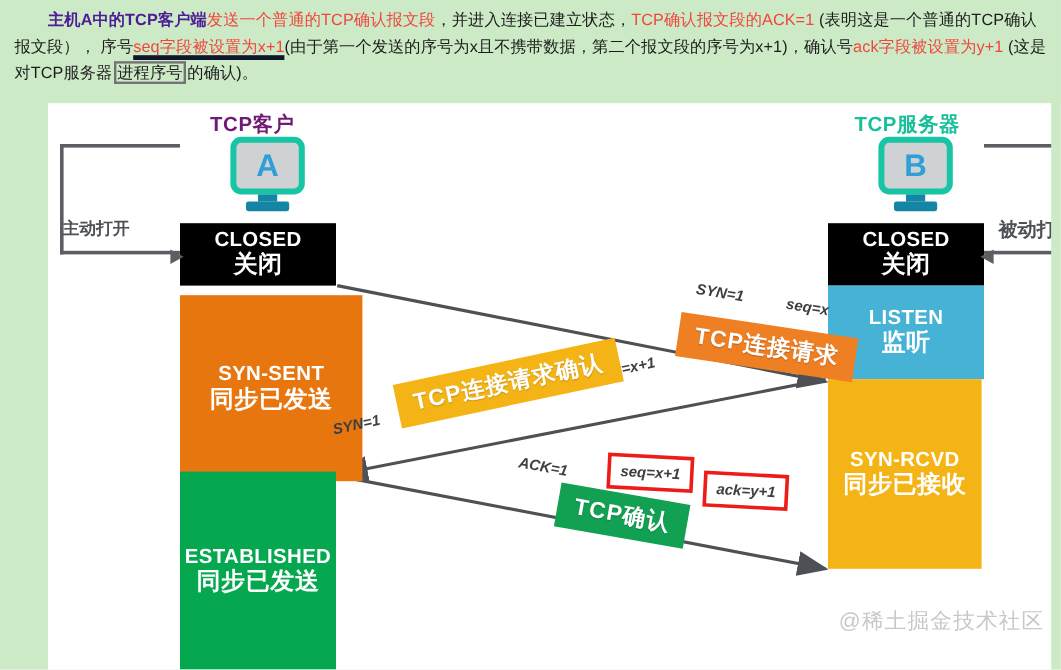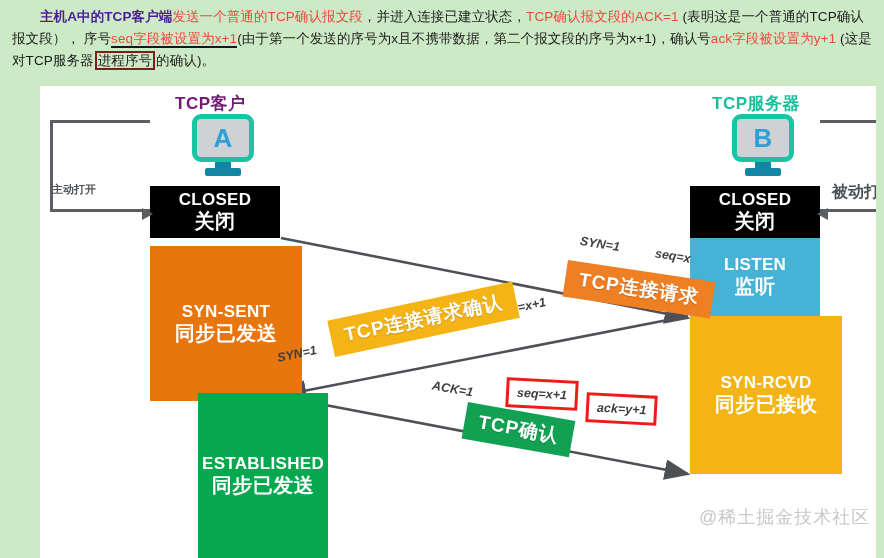--- a/index.html
+++ b/index.html
@@ -22,25 +22,25 @@
     line-height: 22px;
     color: #1c1c1c;
     letter-spacing: 0.1px;
   }
   #note p { margin: 0; text-indent: 28px; }
   .red  { color: #f1463f; }
   .dred { color: #4c1d95; font-weight: bold; }
   .blk  { color: #1c1c1c; }
   .ul-red {
     color: #f1463f;
-    border-bottom: 2px solid #0f172a;
+    border-bottom: 4px solid #0f172a;
   }
   .box-red {
     color: #1c1c1c;
-    border: 2px solid #7f1d1d;
+    border: 2px solid #737373;
     padding: 0 1px;
     margin: 0 1px;
   }
 
   
   #canvas {
     position: absolute;
     left: 40px; top: 86px;
     width: 836px; height: 472px;
     background: #ffffff;
@@ -83,47 +83,47 @@
     align-items: center; justify-content: center;
     color: #ffffff; text-align: center;
     line-height: 1.18;
   }
   .state .en { font-size: 17px; font-weight: bold; letter-spacing: 0.3px; }
   .state .cn { font-size: 20px; font-weight: bold; letter-spacing: 0.5px; }
 
   
   #st-closed-a      { left: 110px; top: 100px; width: 130px; height: 52px; background: #000000; }
   #st-synsent       { left: 110px; top: 160px; width: 152px; height: 155px; background: #e8760e; }
-  #st-established   { left: 110px; top: 307px; width: 130px; height: 165px; background: #05a74f; margin-left: 48px; }
+  #st-established   { left: 110px; top: 307px; width: 130px; height: 165px; background: #05a74f; }
 
   
   #st-closed-b      { left: 650px; top: 100px; width: 130px; height: 52px; background: #000000; }
   #st-listen        { left: 650px; top: 152px; width: 130px; height: 78px; background: #45b2d6; }
-  #st-synrcvd       { left: 650px; top: 230px; width: 152px; height: 158px; background: #f5b416; }
+  #st-synrcvd       { left: 650px; top: 230px; width: 128px; height: 158px; background: #f5b416; }
 
   
   .bracket { position: absolute; }
   #br-left {
     left: 10px; top: 34px; width: 100px; height: 92px;
     border-left: 3px solid #5b5f63;
     border-top: 3px solid #5b5f63;
   }
   #br-left .tip {
     position: absolute; right: -3px; bottom: -8px;
     width: 0; height: 0;
     border-left: 11px solid #5b5f63;
     border-top: 6px solid transparent;
     border-bottom: 6px solid transparent;
   }
   #br-left .hbar {
     position: absolute; left: -3px; bottom: 0; width: 100px; height: 3px; background: #5b5f63;
   }
   #lbl-active {
     position: absolute; left: 12px; top: 96px;
-    font-size: 11px; font-weight: bold; color: #4d5155;
+    font-size: 14px; font-weight: bold; color: #4d5155;
     white-space: nowrap;
   }
 
   #br-right {
     left: 780px; top: 34px; width: 100px; height: 92px;
     border-right: 3px solid #5b5f63;
     border-top: 3px solid #5b5f63;
   }
   #br-right .hbar {
     position: absolute; right: -3px; bottom: 0; width: 100px; height: 3px; background: #5b5f63;

